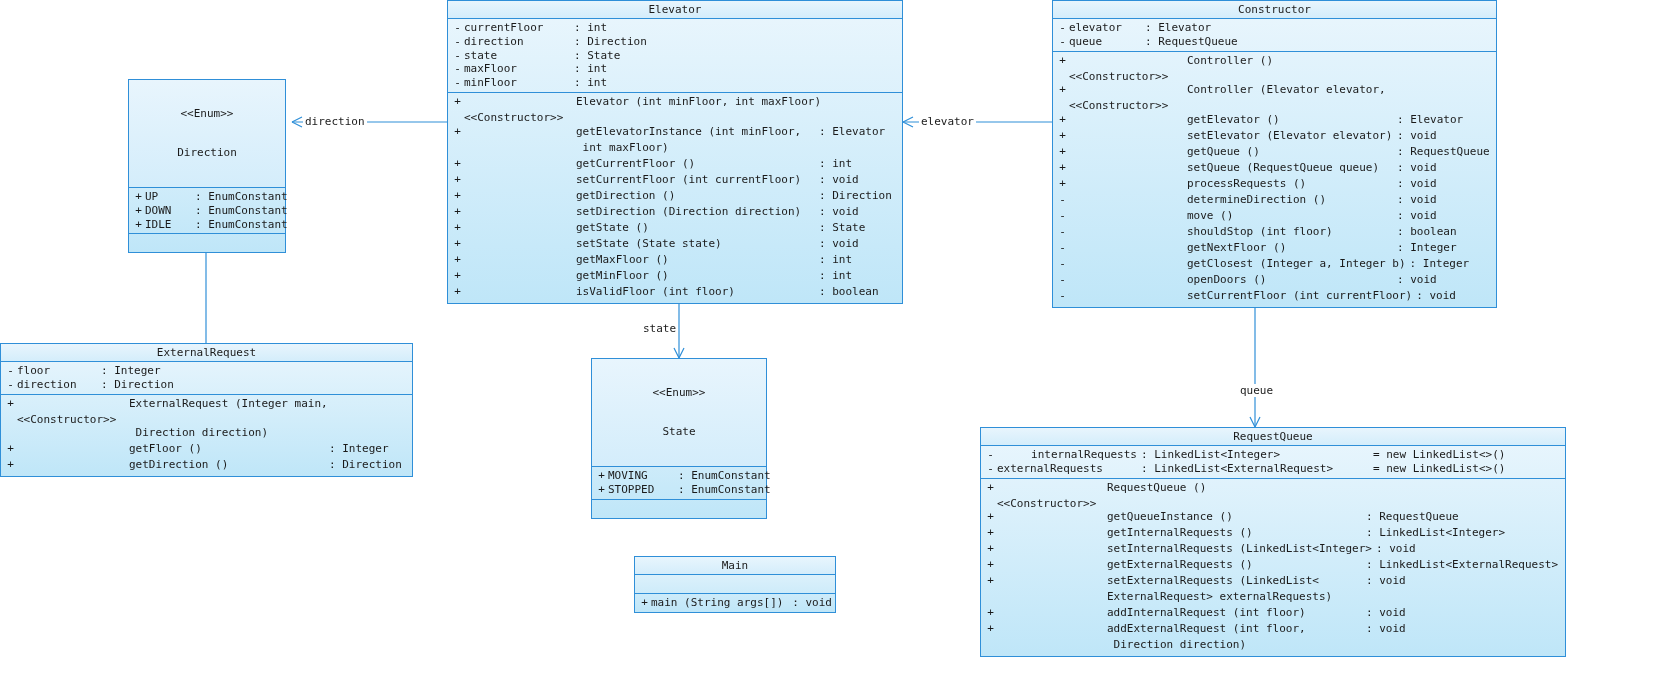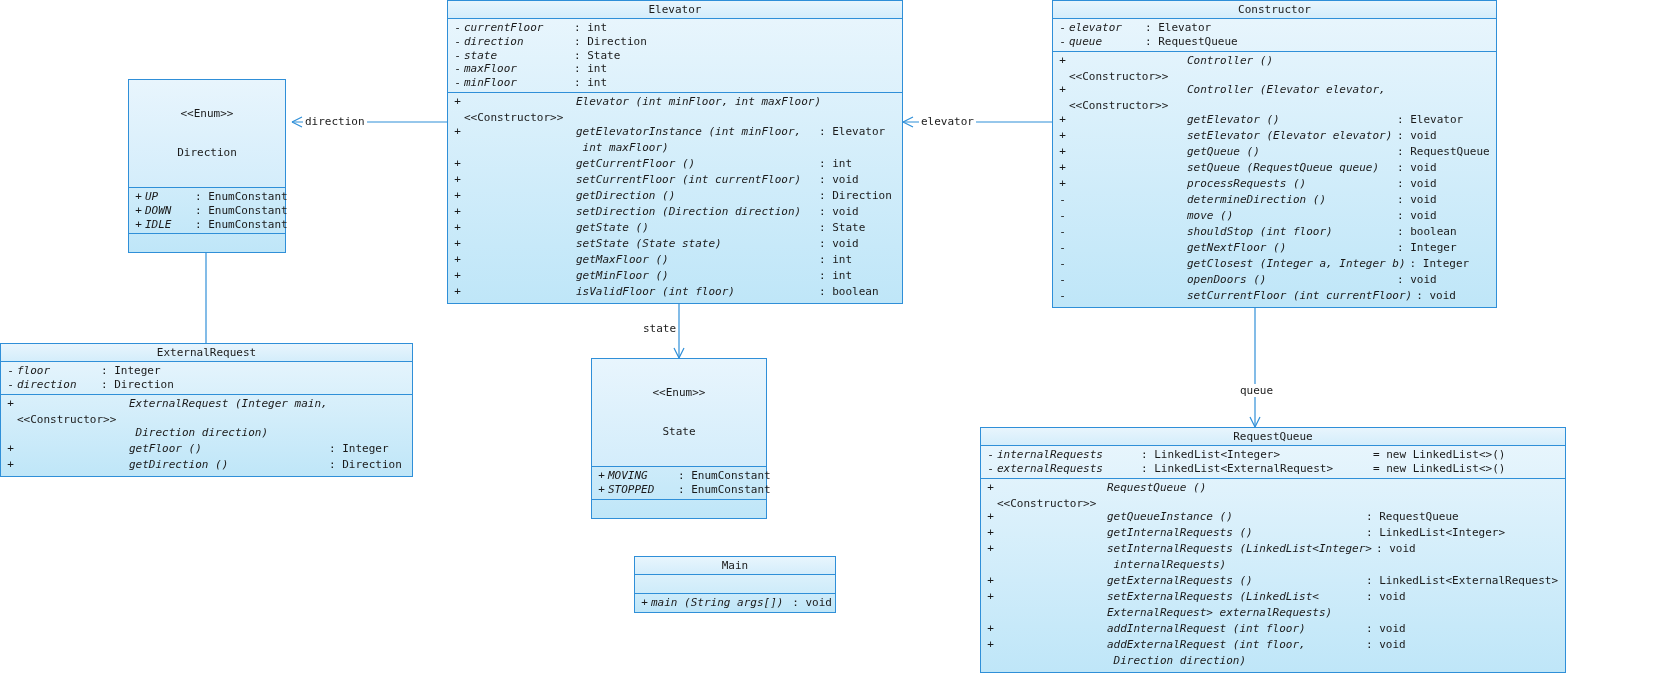--- a/index.html
+++ b/index.html
@@ -31,21 +31,21 @@
   .uml .compartment:last-child{border-bottom:none;}
   .uml .compartment.empty{height:14px;}
   .row{
     display:flex;
     line-height:13.8px;
     white-space:pre;
     padding:0 3px;
   }
   .vis{width:13px;flex:0 0 13px;text-align:center;}
   .stereo{flex:0 0 auto;margin-top:16px;}
-  .nm{flex:1 1 auto;font-style:italic;}
+  .nm{flex:1 1 auto;}
   .ty{flex:0 0 auto;padding-left:4px;}
   svg.edges{position:absolute;left:0;top:0;width:1666px;height:676px;overflow:visible;}
   .edge-label{
     position:absolute;
     white-space:pre;
     font-family:"DejaVu Sans Mono","Liberation Mono",monospace;
     font-size:11px;color:#1a1a1a;
     background:#ffffff;
     padding:0 2px;
   }
@@ -171,29 +171,28 @@
     <div class="row"><span class="vis">+</span><span class="stereo" style="flex:0 0 112px;">&lt;&lt;Constructor&gt;&gt;</span><span class="nm">ExternalRequest (Integer main,</span><span class="ty" style="flex:0 0 80px;"></span></div>
     <div class="row"><span class="vis"></span><span class="stereo" style="flex:0 0 112px;"></span><span class="nm"> Direction direction)</span><span class="ty" style="flex:0 0 80px;"></span></div>
     <div class="row"><span class="vis">+</span><span class="stereo" style="flex:0 0 112px;"></span><span class="nm">getFloor ()</span><span class="ty" style="flex:0 0 80px;">: <span>Integer</span></span></div>
     <div class="row"><span class="vis">+</span><span class="stereo" style="flex:0 0 112px;"></span><span class="nm">getDirection ()</span><span class="ty" style="flex:0 0 80px;">: <span>Direction</span></span></div>
   </div>
 </div>
 
 <div class="uml" id="cls-reqqueue" style="left:980px;top:427px;width:586px;">
   <div class="title">RequestQueue</div>
   <div class="compartment">
-    <div class="row"><span class="vis">-</span><span class="nm" style="flex:0 0 140px;">internalRequests</span><span class="ty" style="flex:0 0 228px;">: <span>LinkedList&lt;Integer&gt;</span></span><span class="ty">= new LinkedList&lt;&gt;()</span></div>
+    <div class="row"><span class="vis">-</span><span class="nm" style="flex:0 0 140px;text-align:right;">internalRequests</span><span class="ty" style="flex:0 0 228px;">: <span>LinkedList&lt;Integer&gt;</span></span><span class="ty">= new LinkedList&lt;&gt;()</span></div>
     <div class="row"><span class="vis">-</span><span class="nm" style="flex:0 0 140px;">externalRequests</span><span class="ty" style="flex:0 0 228px;">: <span>LinkedList&lt;ExternalRequest&gt;</span></span><span class="ty">= new LinkedList&lt;&gt;()</span></div>
   </div>
   <div class="compartment">
     <div class="row"><span class="vis">+</span><span class="stereo" style="flex:0 0 110px;">&lt;&lt;Constructor&gt;&gt;</span><span class="nm">RequestQueue ()</span><span class="ty" style="flex:0 0 196px;"></span></div>
     <div class="row"><span class="vis">+</span><span class="stereo" style="flex:0 0 110px;"></span><span class="nm">getQueueInstance ()</span><span class="ty" style="flex:0 0 196px;">: <span>RequestQueue</span></span></div>
     <div class="row"><span class="vis">+</span><span class="stereo" style="flex:0 0 110px;"></span><span class="nm">getInternalRequests ()</span><span class="ty" style="flex:0 0 196px;">: <span>LinkedList&lt;Integer&gt;</span></span></div>
     <div class="row"><span class="vis">+</span><span class="stereo" style="flex:0 0 110px;"></span><span class="nm">setInternalRequests (LinkedList&lt;Integer&gt;</span><span class="ty" style="flex:0 0 196px;">: <span>void</span></span></div>
-    <div class="row"><span class="vis"></span><span class="stereo" style="flex:0 0 110px;"></span><span class="nm"> internalRequests)</span><span class="ty" style="flex:0 0 196px;"></span></div>
     <div class="row"><span class="vis">+</span><span class="stereo" style="flex:0 0 110px;"></span><span class="nm">getExternalRequests ()</span><span class="ty" style="flex:0 0 196px;">: <span>LinkedList&lt;ExternalRequest&gt;</span></span></div>
     <div class="row"><span class="vis">+</span><span class="stereo" style="flex:0 0 110px;"></span><span class="nm">setExternalRequests (LinkedList&lt;</span><span class="ty" style="flex:0 0 196px;">: <span>void</span></span></div>
     <div class="row"><span class="vis"></span><span class="stereo" style="flex:0 0 110px;"></span><span class="nm">ExternalRequest&gt; externalRequests)</span><span class="ty" style="flex:0 0 196px;"></span></div>
     <div class="row"><span class="vis">+</span><span class="stereo" style="flex:0 0 110px;"></span><span class="nm">addInternalRequest (int floor)</span><span class="ty" style="flex:0 0 196px;">: <span>void</span></span></div>
     <div class="row"><span class="vis">+</span><span class="stereo" style="flex:0 0 110px;"></span><span class="nm">addExternalRequest (int floor,</span><span class="ty" style="flex:0 0 196px;">: <span>void</span></span></div>
     <div class="row"><span class="vis"></span><span class="stereo" style="flex:0 0 110px;"></span><span class="nm"> Direction direction)</span><span class="ty" style="flex:0 0 196px;"></span></div>
   </div>
 </div>
 
 <div class="uml" id="cls-main" style="left:634px;top:556px;width:202px;">

